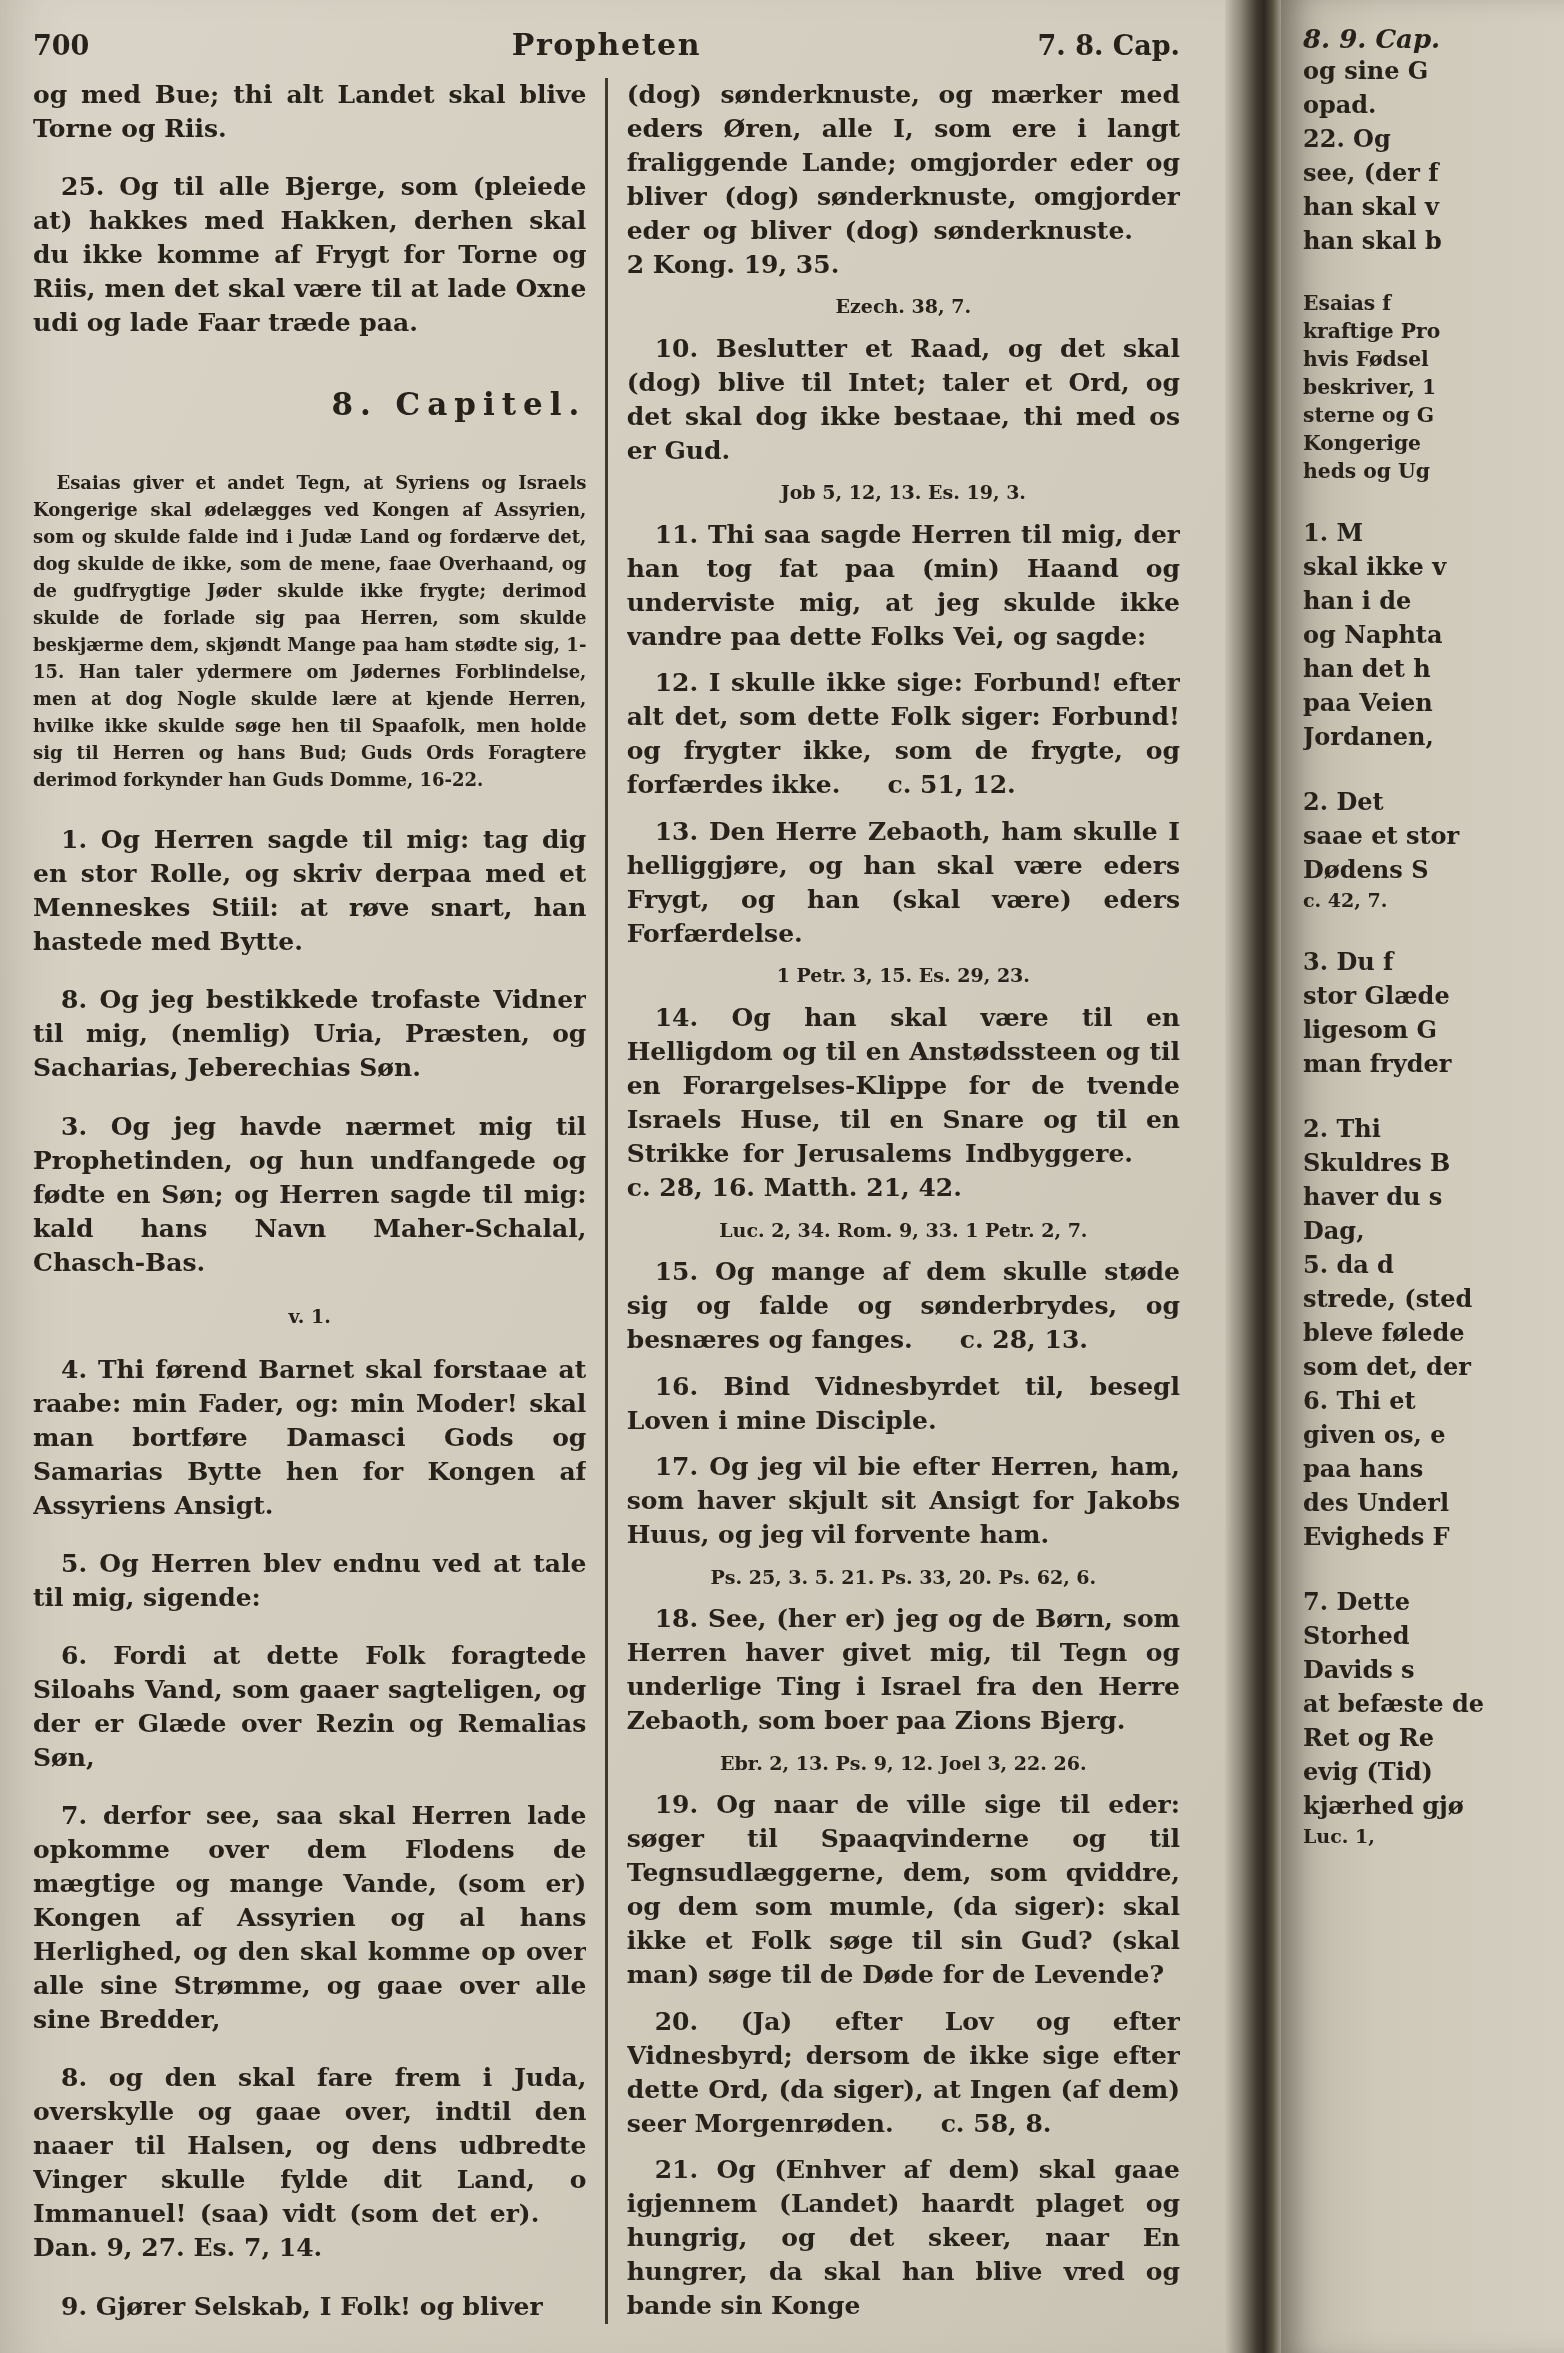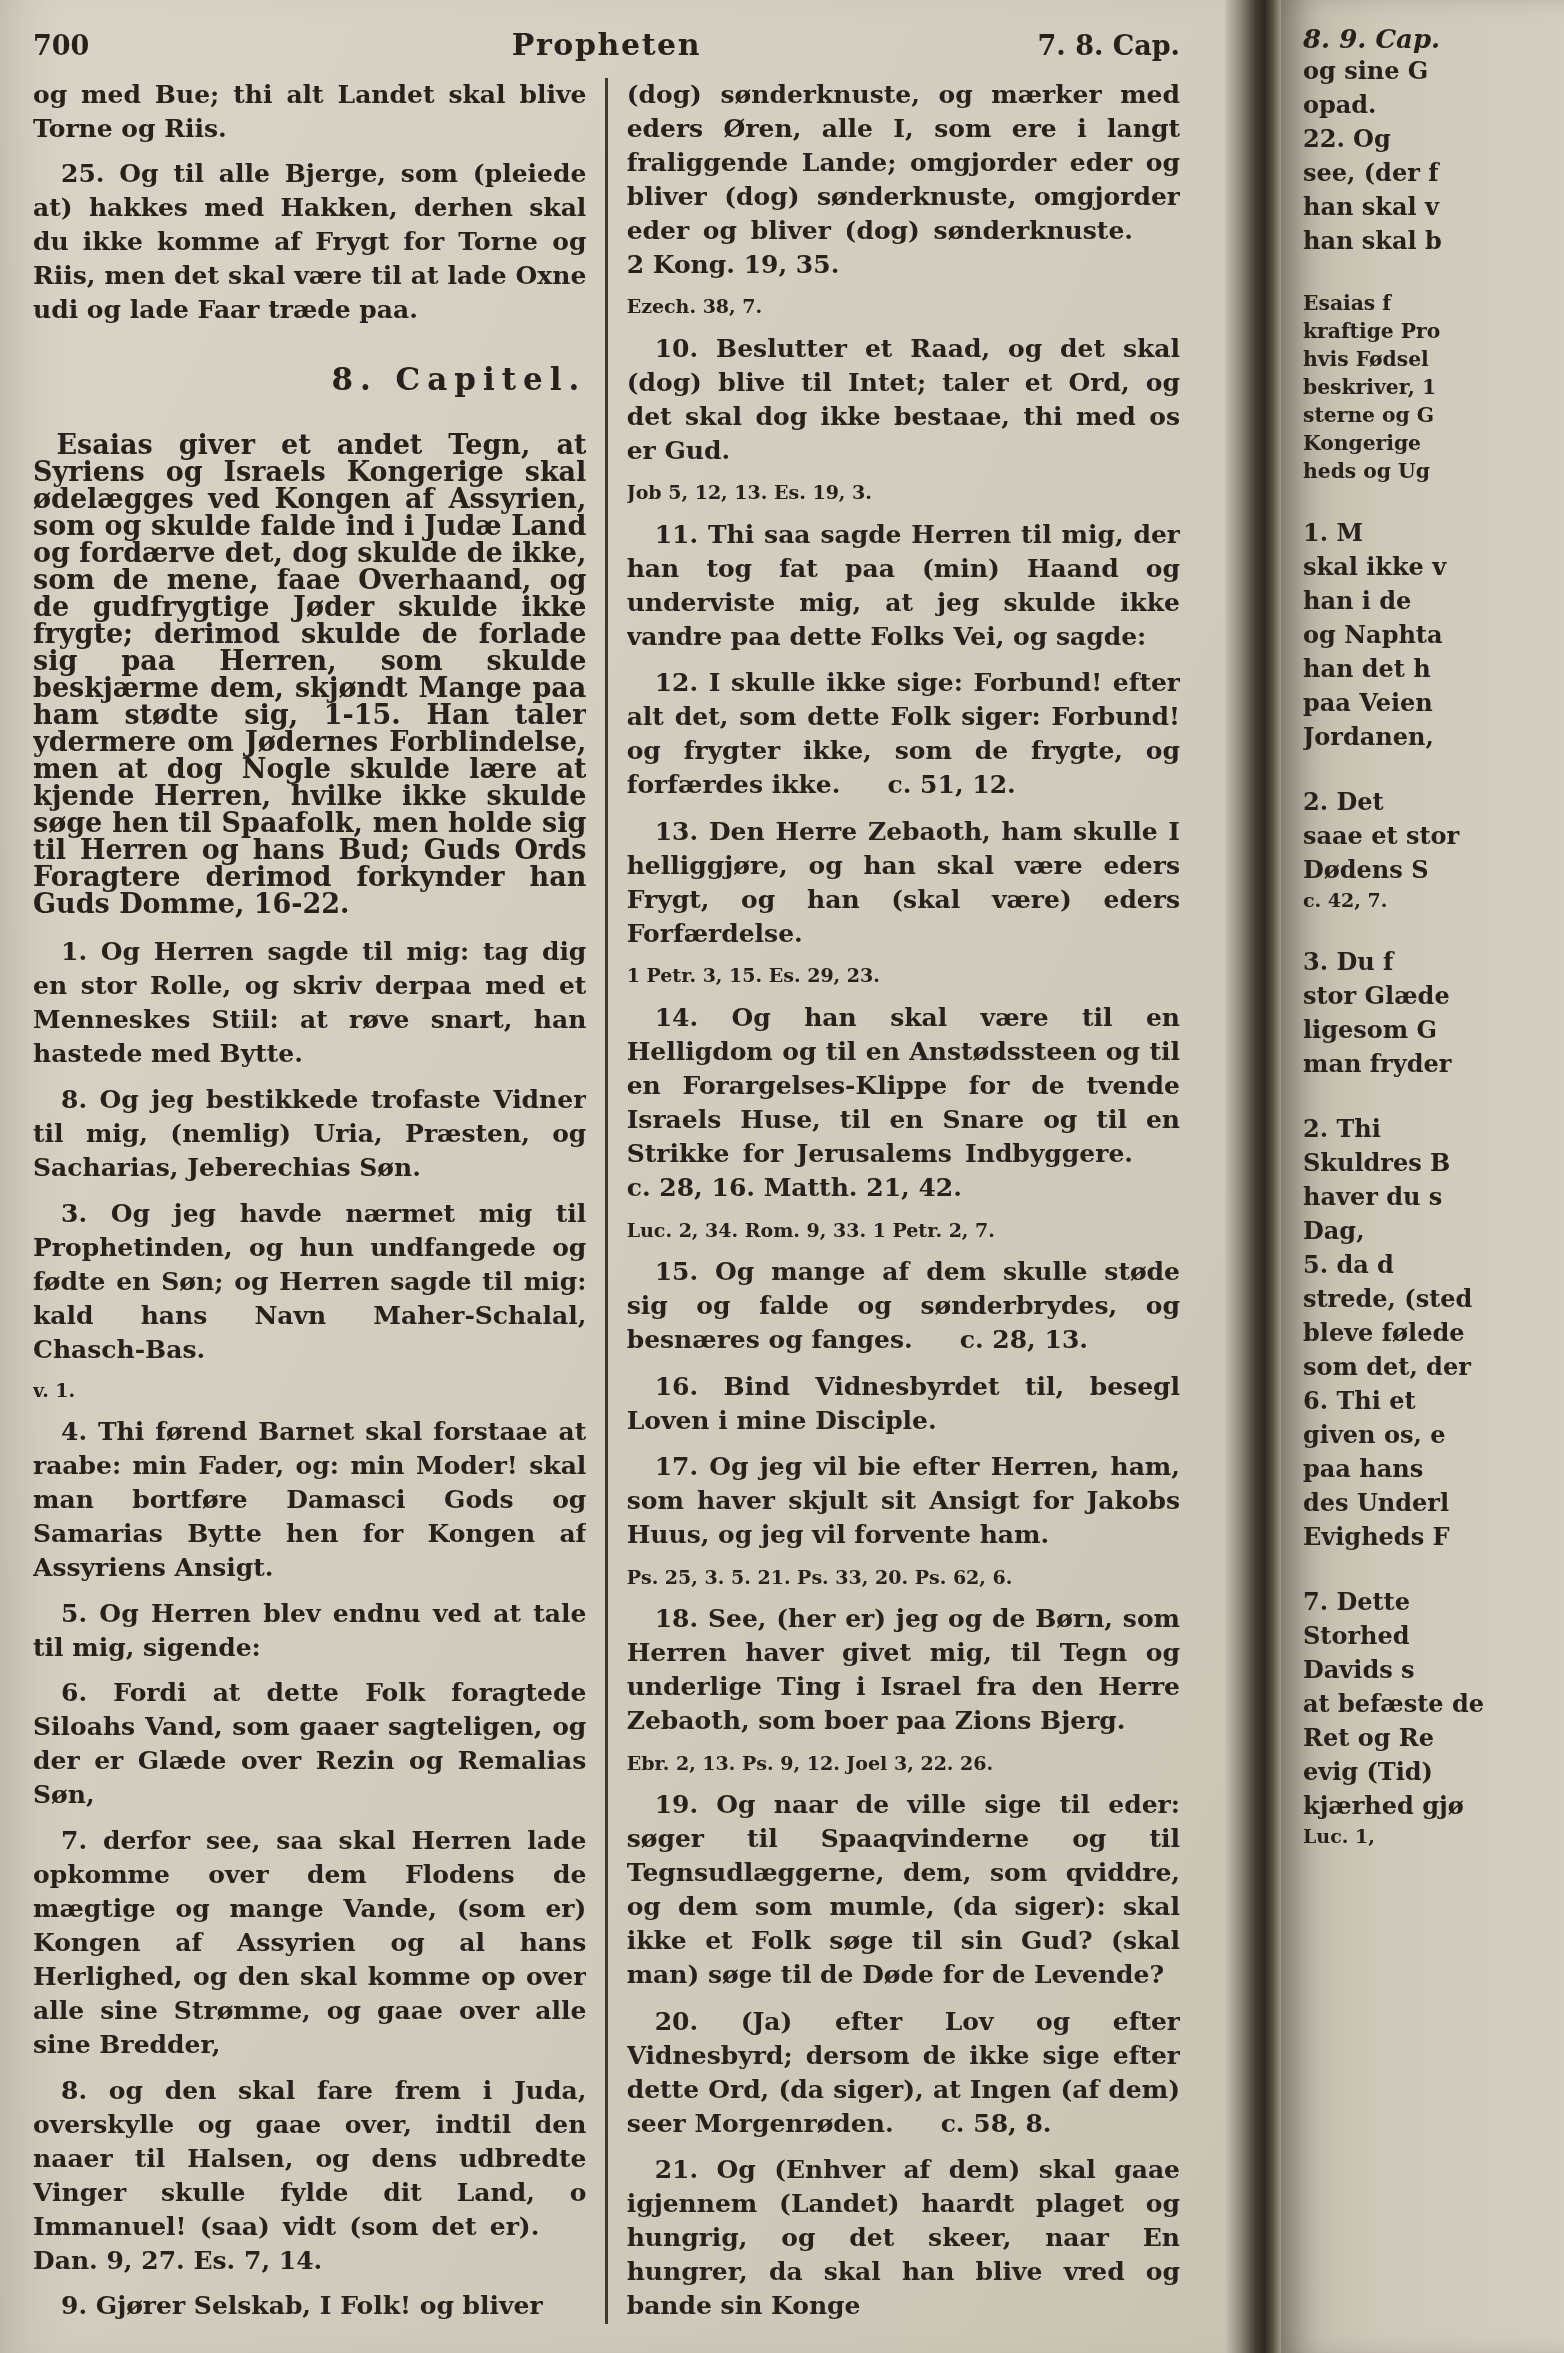--- a/index.html
+++ b/index.html
@@ -30,22 +30,22 @@
   }
   .col-rule { width:2.3px; background:#403a2e; margin:0 19px; }
 
   .para { font-size:25px; line-height:34px; font-weight:bold; text-align:justify; }
   .para.flush { text-indent:0; }
   .para.body { text-indent:28px; }
   .para.heading {
     text-align:right; font-size:31px; letter-spacing:7px;
     text-indent:0; padding:23.5px 0 17px 0;
   }
-  .para.summary { font-size:27px; line-height:27px; text-indent:23.5px; padding:6.3px 0; }
-  .para.small { font-size:19px; line-height:25px; text-indent:0; }
+  .para.summary { font-size:18px; line-height:27px; text-indent:23.5px; padding:6.3px 0; }
+  .para.small { font-size:19px; line-height:25px; text-align:center; text-indent:0; }
   .fill { display:inline-block; width:47px; }
   .inref { white-space:nowrap; }
 
   
   .gutter {
     position:absolute; left:1225px; top:0; width:56px; height:2354px;
     background:linear-gradient(90deg,#c7c1b3 0%,#8d8779 28%,#423c32 55%,#2c2820 70%,#56503f 85%,#a09a8a 100%);
   }
   
   .edge-page {

